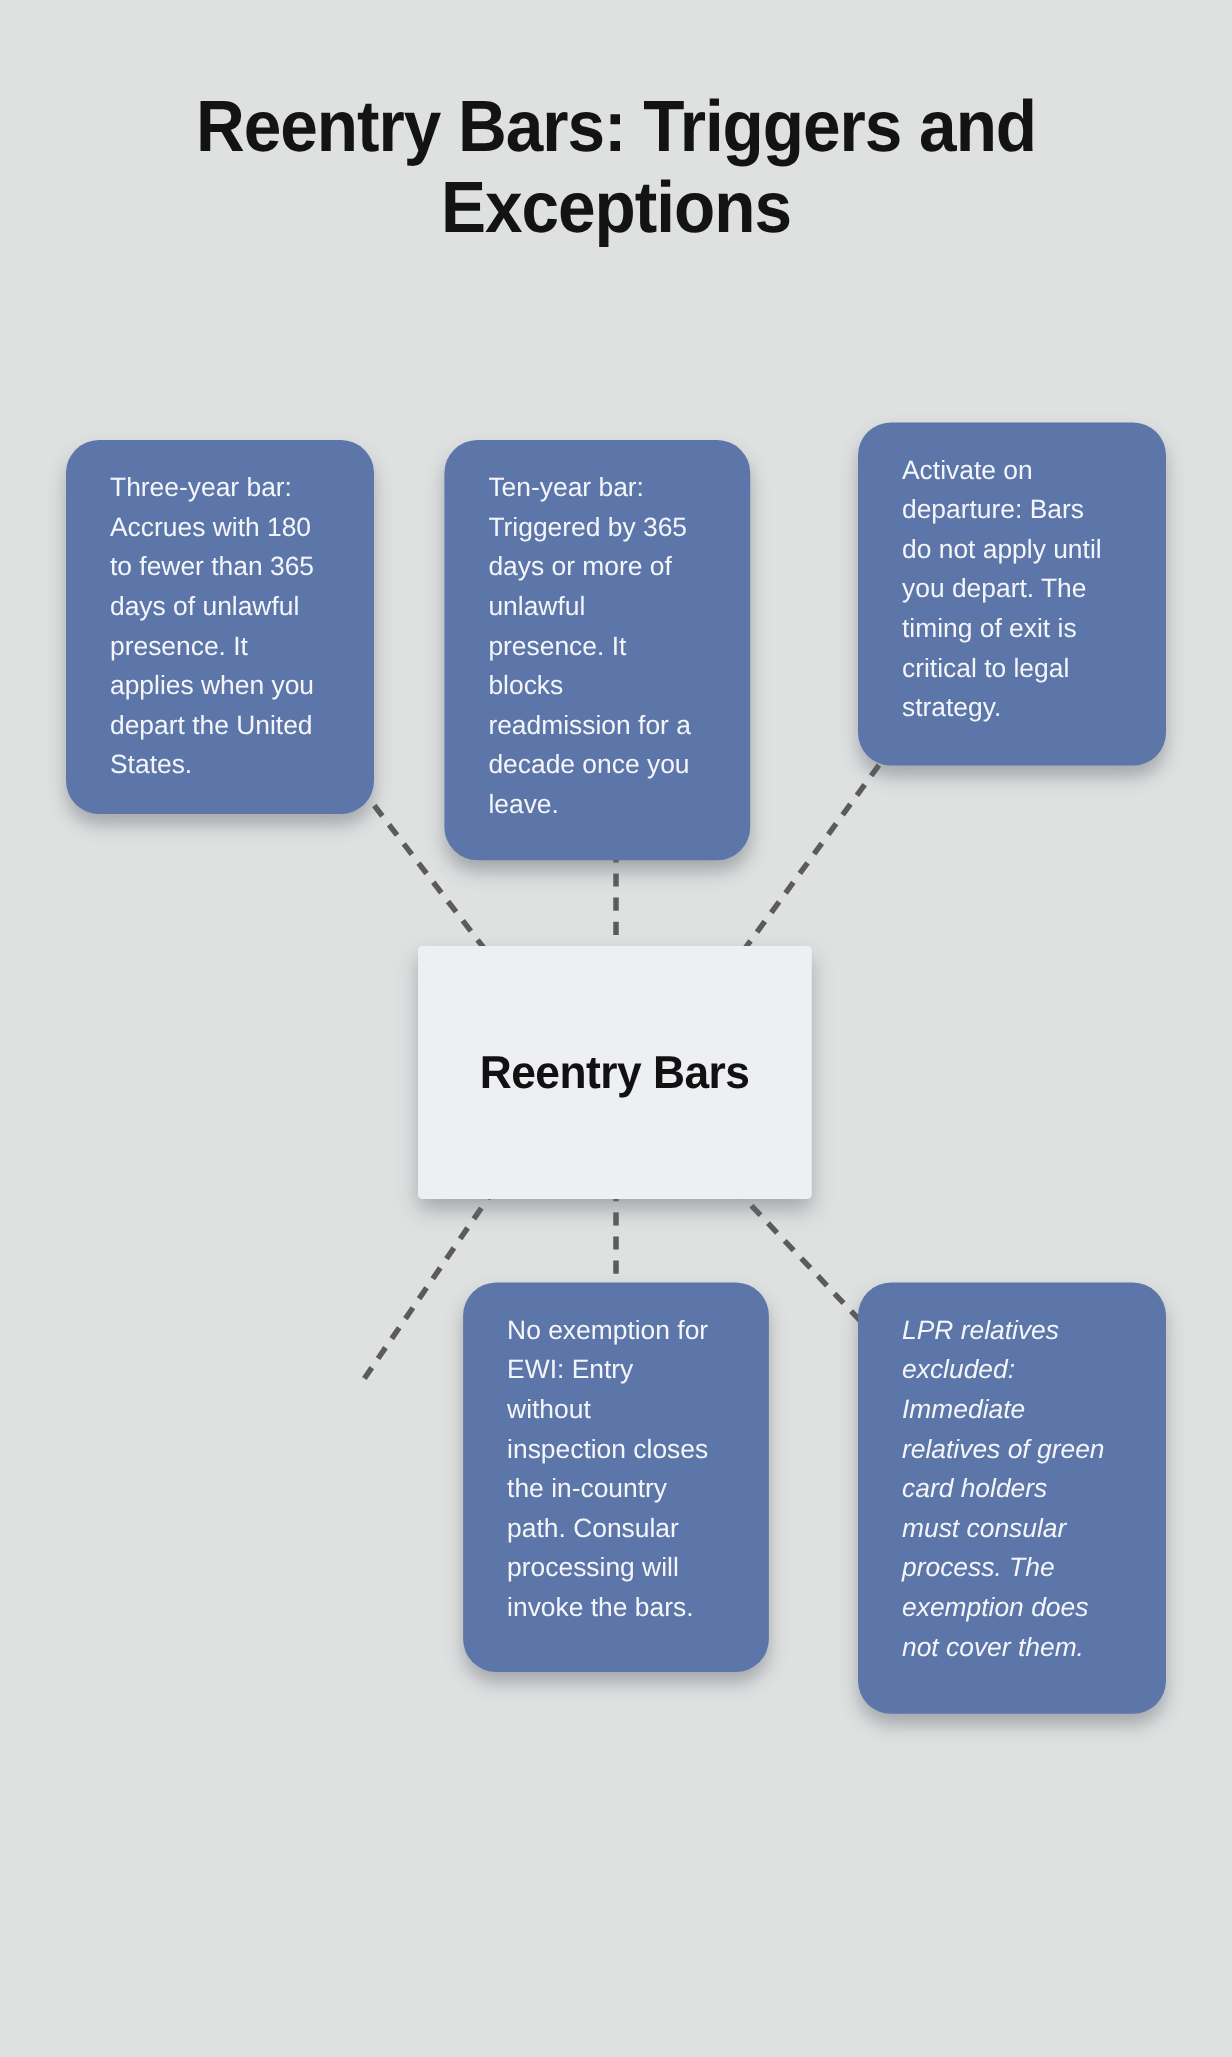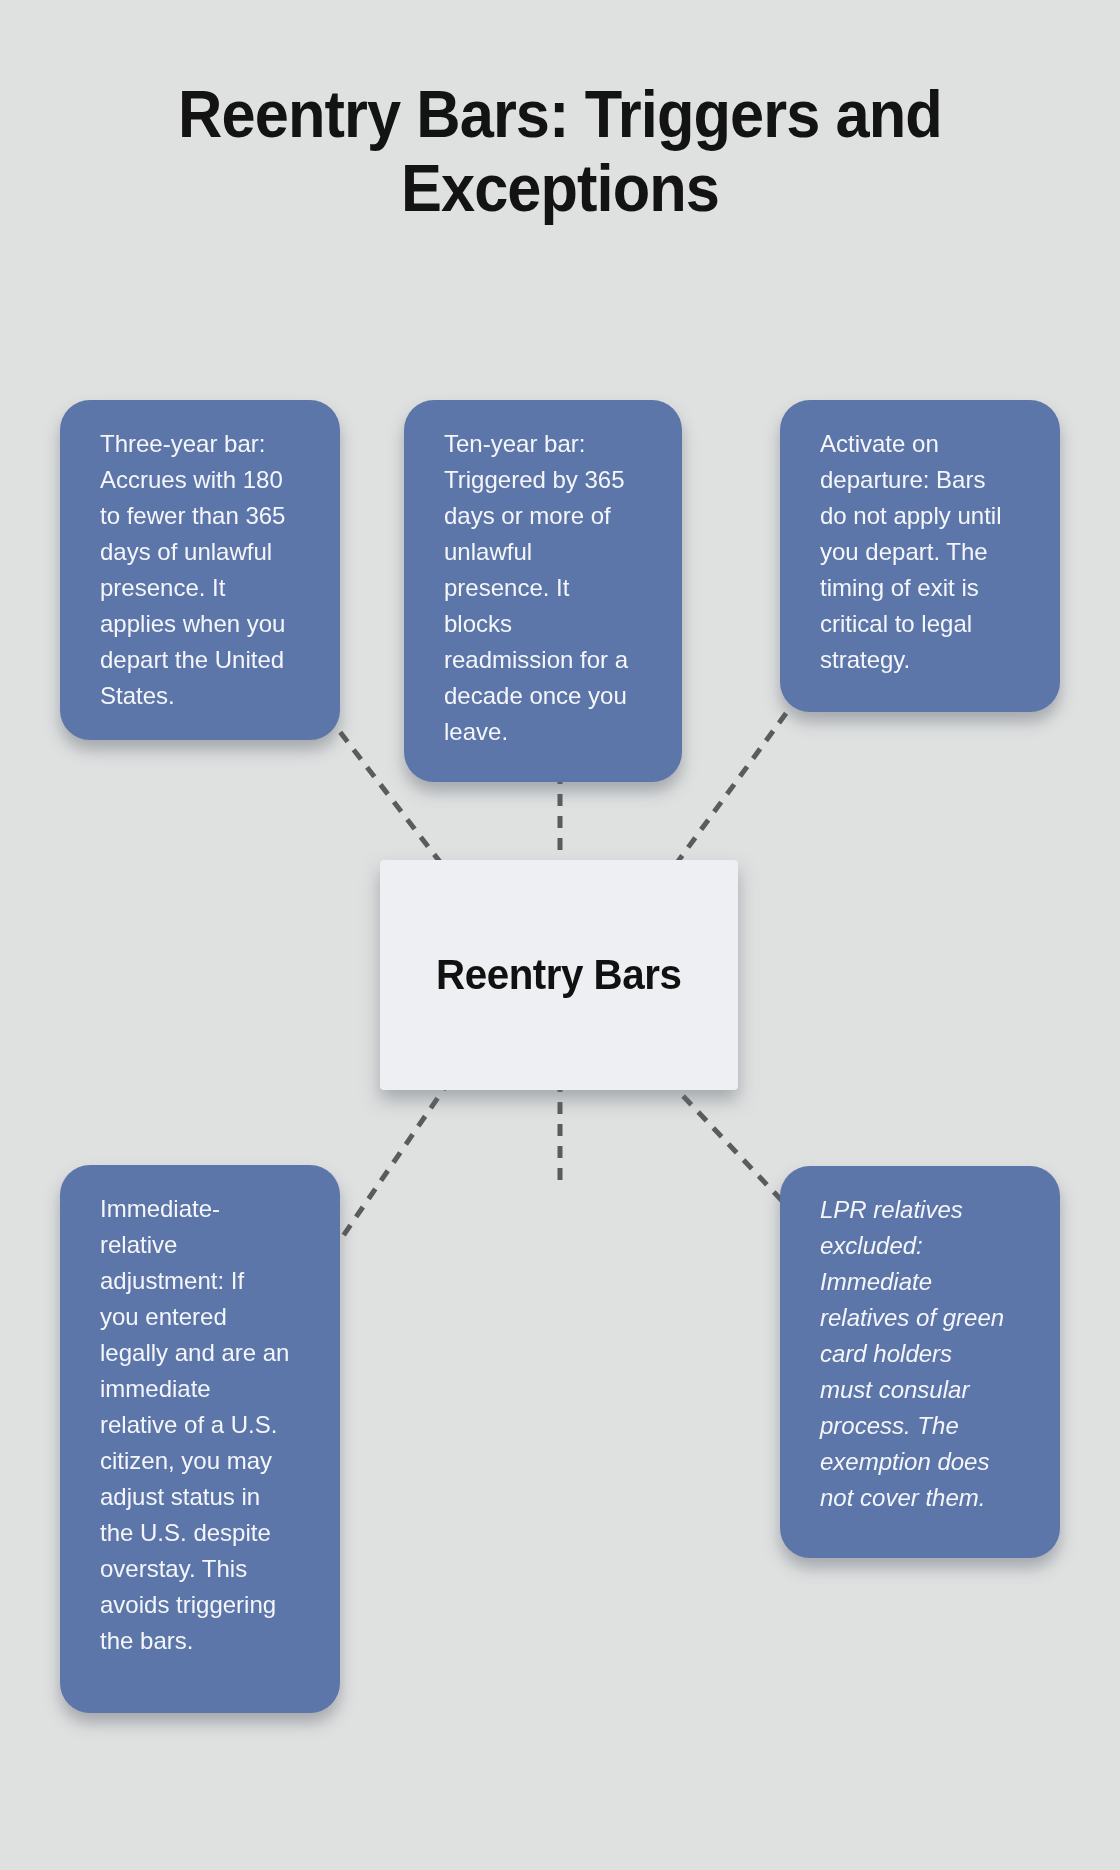--- a/index.html
+++ b/index.html
@@ -74,21 +74,21 @@
   .center-label {
     font-size: 42px;
     font-weight: bold;
     color: #111111;
     letter-spacing: -0.5px;
     transform: scaleX(0.96);
   }
   
   .pos-top-left      { left: 60px;  top: 400px;  height: 340px; }
   .pos-top-middle    { left: 404px; top: 400px;  height: 382px; width: 278px; }
-  .pos-top-right     { left: 780px; top: 400px;  height: 312px; }
+  .pos-top-right     { left: 780px; top: 384px;  height: 312px; }
   .pos-bottom-left   { left: 60px;  top: 1165px; height: 548px; }
   .pos-bottom-middle { left: 421px; top: 1166px; height: 354px; width: 278px; }
   .pos-bottom-right  { left: 780px; top: 1166px; height: 392px; font-style: italic; }
 </style>
 </head>
 <body>
 
 <div class="canvas">
 
   <h1 class="page-title">Reentry Bars: Triggers and
@@ -133,36 +133,31 @@
 you depart. The
 timing of exit is
 critical to legal
 strategy.</div>
   </div>
 
   <div class="center-node">
     <div class="center-label">Reentry Bars</div>
   </div>
 
-  <div class="branch-card pos-bottom-left">
-    <div class="branch-text">Immediate-
-relative
-adjustment: If
-you entered
-legally and are an
-immediate
-relative of a U.S.
-citizen, you may
-adjust status in
-the U.S. despite
-overstay. This
-avoids triggering
-the bars.</div>
+
+  <div class="branch-card pos-bottom-middle">
+    <div class="branch-text">No exemption for
+EWI: Entry
+without
+inspection closes
+the in-country
+path. Consular
+processing will
+invoke the bars.</div>
   </div>
-
 
   <div class="branch-card pos-bottom-right">
     <div class="branch-text">LPR relatives
 excluded:
 Immediate
 relatives of green
 card holders
 must consular
 process. The
 exemption does

